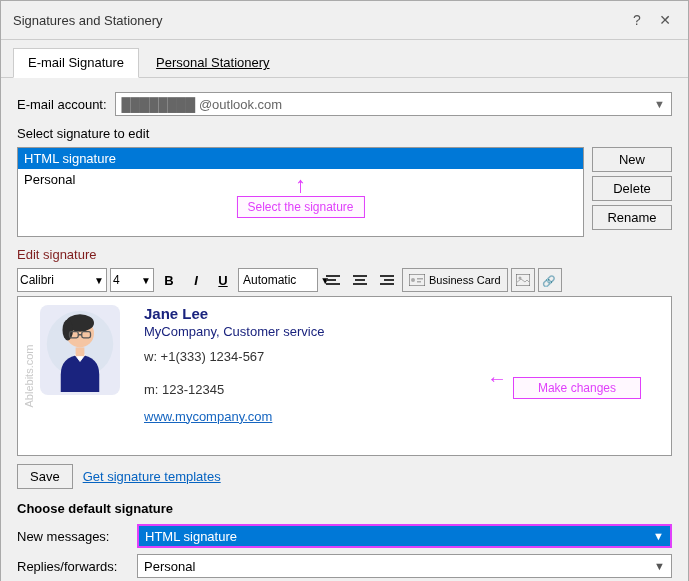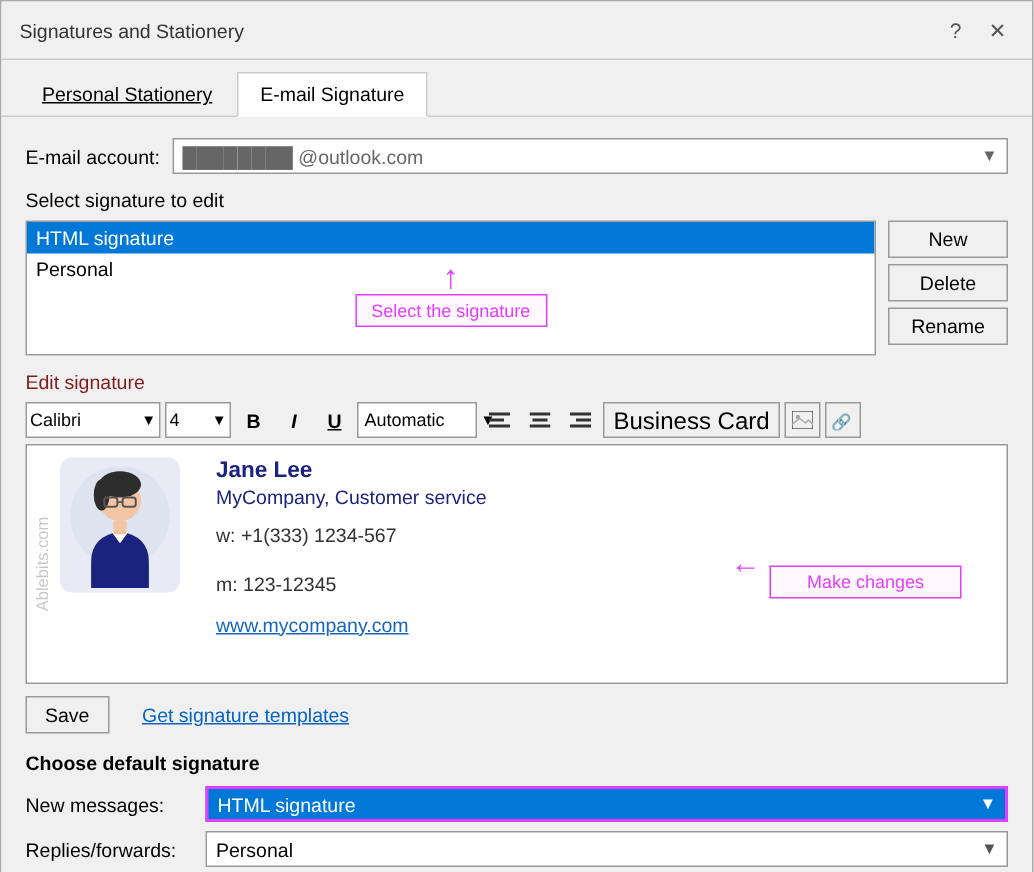--- a/index.html
+++ b/index.html
@@ -31,32 +31,32 @@
     .edit-sig-label { font-size: 13px; margin-bottom: 6px; color: #7f1d1d; }
     .toolbar { display: flex; align-items: center; gap: 3px; margin-bottom: 4px; }
     .font-select { width: 90px; border: 1px solid #999; background: #fff; height: 24px; font-size: 12px; padding: 0 2px; display: flex; align-items: center; justify-content: space-between; cursor: pointer; }
     .font-size-select { width: 44px; border: 1px solid #999; background: #fff; height: 24px; font-size: 12px; padding: 0 2px; display: flex; align-items: center; justify-content: space-between; cursor: pointer; }
     .tb-btn { width: 24px; height: 24px; border: 1px solid transparent; background: transparent; cursor: pointer; font-size: 13px; display: flex; align-items: center; justify-content: center; font-weight: bold; }
     .tb-btn.bold { font-weight: bold; }
     .tb-btn.italic { font-style: italic; }
     .tb-btn.underline { text-decoration: underline; }
     .color-dropdown { width: 80px; border: 1px solid #999; background: #fff; height: 24px; font-size: 12px; padding: 0 4px; display: flex; align-items: center; justify-content: space-between; cursor: pointer; gap: 24px; }
     .align-btn { width: 24px; height: 24px; border: 1px solid transparent; background: transparent; cursor: pointer; display: flex; align-items: center; justify-content: center; font-size: 14px; }
-    .biz-card-btn { border: 1px solid #999; background: #f0f0f0; height: 24px; padding: 0 6px; font-size: 16px; cursor: pointer; display: flex; align-items: center; gap: 4px; flex-direction: column; }
+    .biz-card-btn { border: 1px solid #999; background: #f0f0f0; height: 24px; padding: 0 6px; font-size: 11px; cursor: pointer; display: flex; align-items: center; gap: 4px; }
     .toolbar-icon-btn { width: 24px; height: 24px; border: 1px solid #999; background: #f0f0f0; cursor: pointer; display: flex; align-items: center; justify-content: center; font-size: 12px; }
     .sig-editor { border: 1px solid #999; background: #fff; min-height: 160px; padding: 8px; position: relative; overflow: hidden; }
     .sig-content { display: flex; gap: 24px; align-items: flex-start; }
     .sig-avatar { width: 80px; height: 90px; background: #e8eaf6; border-radius: 8px; display: flex; align-items: center; justify-content: center; overflow: hidden; flex-shrink: 0; }
     .sig-text { font-size: 13px; }
     .sig-name { font-weight: bold; font-size: 15px; color: #1a237e; margin-bottom: 2px; }
     .sig-company { color: #1a237e; margin-bottom: 8px; }
     .sig-phone { color: #333; line-height: 1.6; }
     .sig-website { color: #1565c0; text-decoration: underline; }
     .make-changes-hint { position: absolute; right: 30px; top: 50%; transform: translateY(-50%); display: flex; align-items: center; gap: 6px; }
-    .bottom-actions { display: flex; align-items: center; gap: 22px; margin-top: 8px; margin-bottom: 12px; }
+    .bottom-actions { display: flex; align-items: center; gap: 10px; margin-top: 8px; margin-bottom: 12px; }
     .save-btn { border: 1px solid #999; background: #f0f0f0; padding: 4px 12px; font-size: 13px; cursor: pointer; }
     .template-link { color: #0563c1; text-decoration: underline; font-size: 13px; cursor: pointer; }
     .default-sig-section { margin-bottom: 14px; }
     .default-sig-title { font-size: 13px; font-weight: bold; margin-bottom: 8px; color: #000; }
     .default-sig-row { display: flex; align-items: center; margin-bottom: 6px; }
     .default-sig-label { width: 120px; font-size: 13px; color: #000; }
     .default-sig-dropdown { flex: 1; border: 2px solid #e040fb; background: #fff; height: 24px; display: flex; align-items: center; justify-content: space-between; padding: 0 6px; font-size: 13px; cursor: pointer; }
     .default-sig-dropdown.selected { background: #0078d7; color: #fff; }
     .default-sig-dropdown.selected .dropdown-arrow { color: #fff; }
     .normal-dropdown { flex: 1; border: 1px solid #999; background: #fff; height: 24px; display: flex; align-items: center; justify-content: space-between; padding: 0 6px; font-size: 13px; cursor: pointer; }
@@ -71,22 +71,22 @@
 
   <div class="title-bar">
     <span class="title-bar-left">Signatures and Stationery</span>
     <div class="title-bar-right">
       <button class="title-btn">?</button>
       <button class="title-btn close">✕</button>
     </div>
   </div>
 
   <div class="tabs">
+    <div class="tab active">E-mail Signature</div>
     <div class="tab underline">Personal Stationery</div>
-    <div class="tab active">E-mail Signature</div>
   </div>
 
   <div class="content">
 
     <div class="field-row">
       <span class="field-label">E-mail account:</span>
       <div class="email-dropdown">
         <span>████████ @outlook.com</span>
         <span class="dropdown-arrow">▼</span>
       </div>

